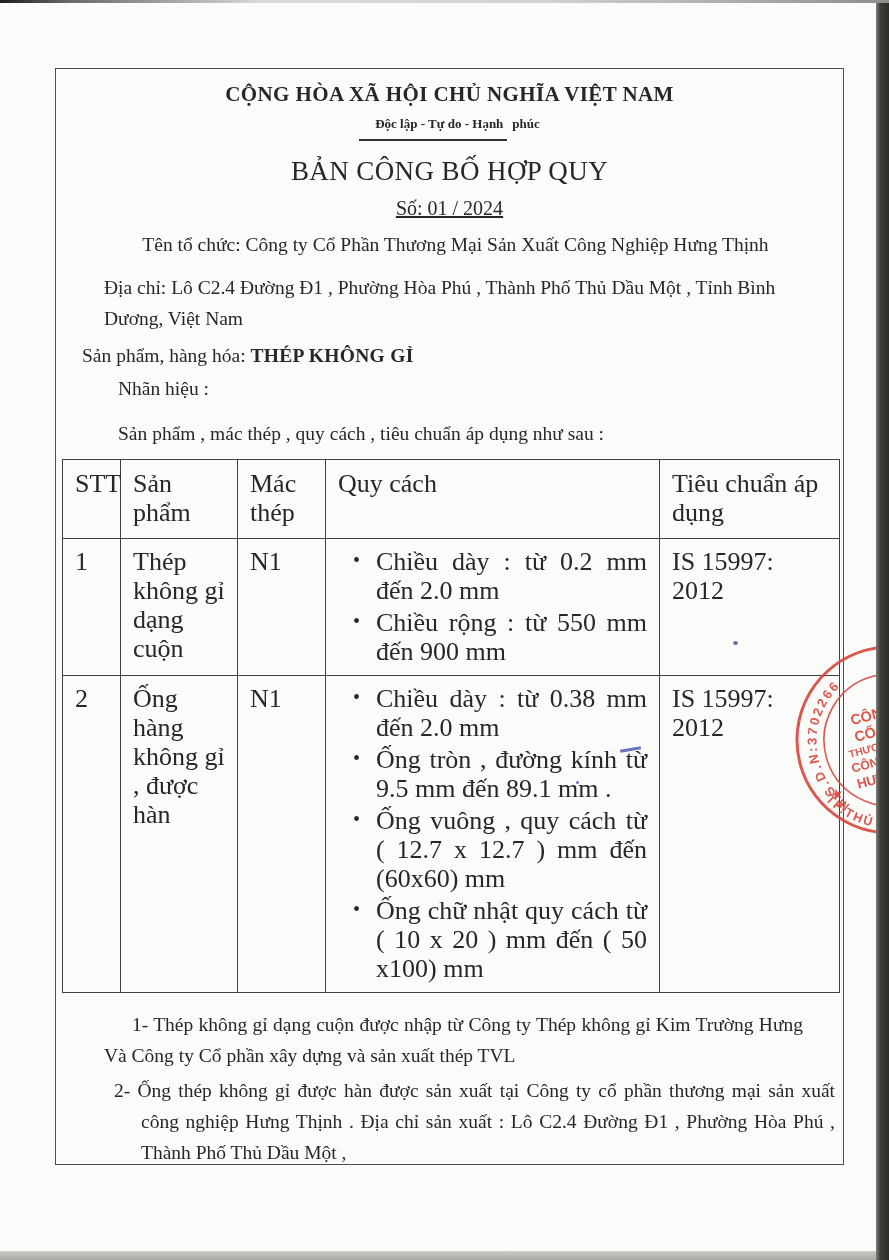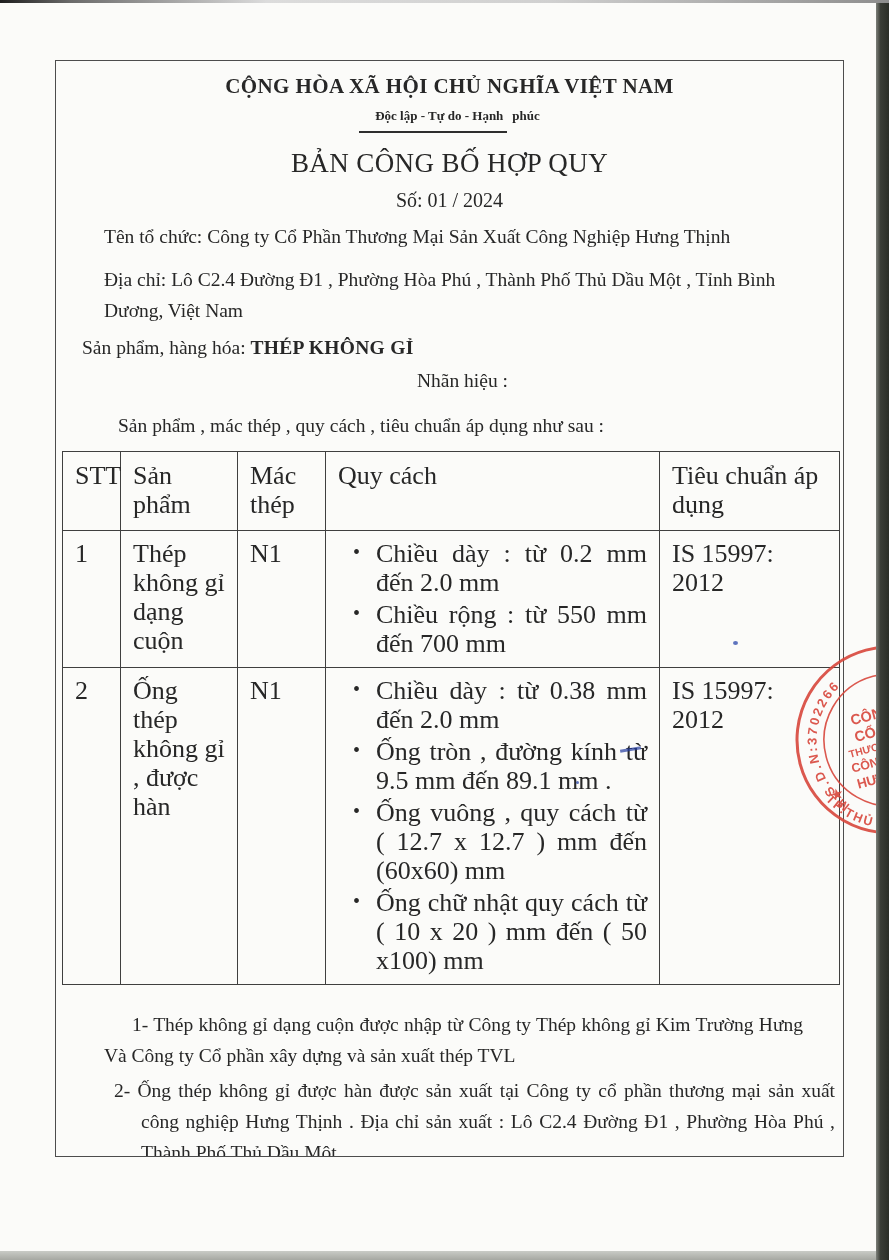--- a/index.html
+++ b/index.html
@@ -12,60 +12,60 @@
   
   .edge-top{position:absolute;top:0;left:0;width:100%;height:3px;z-index:60;
     background:linear-gradient(to right,#1f1f1f 0%,#6b6b6b 8%,#dcdcdc 30%,#d0d0d0 62%,#8e8e8e 100%);}
   .edge-right{position:absolute;top:0;right:0;width:13px;height:100%;z-index:55;
     background:linear-gradient(to right,#7d807a 0%,#3a3d36 35%,#2b2e27 100%);}
   .edge-bottom{position:absolute;bottom:0;left:0;width:100%;height:9px;z-index:54;
     background:linear-gradient(to bottom,#c9cbc6,#a6a8a2);}
 
   
   .frame{
-    position:absolute;left:55px;top:60px;width:789px;height:1097px;
+    position:absolute;left:55px;top:68px;width:789px;height:1097px;
     border:1.5px solid #4d4d4d;box-sizing:border-box;overflow:hidden;
     background:transparent;
   }
 
   .header-block{text-align:center;margin-top:12px;}
   .national-title{font-weight:bold;font-size:21px;letter-spacing:.4px;line-height:27px;}
   .motto{font-weight:bold;font-size:13px;line-height:26px;margin-top:3px;}
   .motto .u{display:inline-block;border-bottom:2px solid #2e2e2e;padding:0 4px 2px 16px;}
   .motto .tail{margin-left:5px;}
 
   .doc-title{text-align:center;font-weight:normal;font-size:27px;line-height:32px;margin-top:14px;letter-spacing:.4px;}
-  .doc-number{text-align:center;font-size:20px;line-height:26px;margin-top:8px;}
+  .doc-number{text-align:center;font-size:20px;line-height:26px;margin-top:8px;text-decoration:underline;}
 
   .bodytext{font-size:19.5px;line-height:31px;}
   p{margin:0;}
-  .l-org{margin:8px 36px 0 48px;}
+  .l-org{margin:8px 36px 0 48px;text-align:center;}
   .l-addr{margin:12px 36px 0 48px;}
   .l-phone{margin:4px 36px 0 48px;}
   .l-prod{margin:6px 36px 0 26px;}
-  .l-brand{margin:2px 36px 0 62px;text-align:center;}
+  .l-brand{margin:2px 36px 0 62px;}
   .l-intro{margin:14px 36px 0 62px;}
   .l-prod b{letter-spacing:.3px;}
 
   table.products{
     margin:10px 6px 0 6px;width:777px;border-collapse:collapse;table-layout:fixed;
   }
   table.products th, table.products td{
     border:1.6px solid #3f3f3f;vertical-align:top;text-align:left;
     font-size:26px;font-weight:normal;padding:8px 10px 6px 12px;line-height:29px;
   }
   table.products th{padding:9px 10px 11px 12px;}
   col.c-stt{width:58px;}  col.c-sp{width:117px;} col.c-mac{width:88px;}
   col.c-qc{width:334px;}  col.c-tc{width:180px;}
   td.ctr, th.ctr{text-align:center;}
   td.sp-cell{text-align:justify;}
   .spec{position:relative;margin:0 2px 3px 38px;text-align:justify;}
   .spec::before{content:"\2022";position:absolute;left:-23px;top:-1px;font-size:20px;}
 
-  .notes{margin-top:24px;}
+  .notes{margin-top:16px;}
   .note1{margin:0 40px 0 48px;text-indent:28px;text-align:justify;}
   .note2{margin:4px 8px 0 85px;text-indent:-27px;text-align:justify;}
   .province{margin:2px 0 0 48px;}
 
   
   .stamp{position:absolute;left:790px;top:640px;width:200px;height:200px;z-index:10;opacity:.9;}
   .stamp circle{stroke:#d8473c;fill:none;}
   .stamp text, .stamp textPath{fill:#d8473c;font-family:"Liberation Sans",sans-serif;font-weight:bold;}
 
   
@@ -116,27 +116,27 @@
           <th>Tiêu chuẩn áp dụng</th>
         </tr>
       </thead>
       <tbody>
         <tr>
           <td class="ctr">1</td>
           <td class="sp-cell">Thép không gỉ dạng cuộn</td>
           <td class="ctr">N1</td>
           <td>
             <div class="spec">Chiều dày : từ 0.2 mm đến 2.0 mm</div>
-            <div class="spec">Chiều rộng : từ 550 mm đến 700 mm</div>
+            <div class="spec">Chiều rộng : từ 550 mm đến 900 mm</div>
           </td>
           <td>IS 15997: 2012</td>
         </tr>
         <tr>
           <td class="ctr">2</td>
-          <td class="sp-cell">Ống thép không gỉ , được hàn</td>
+          <td class="sp-cell">Ống hàng không gỉ , được hàn</td>
           <td class="ctr">N1</td>
           <td>
             <div class="spec">Chiều dày : từ 0.38 mm đến 2.0 mm</div>
             <div class="spec">Ống tròn , đường kính từ 9.5 mm đến 89.1 mm .</div>
             <div class="spec">Ống vuông , quy cách từ ( 12.7 x 12.7 ) mm đến (60x60) mm</div>
             <div class="spec">Ống chữ nhật quy cách từ ( 10 x 20 ) mm đến ( 50 x100) mm</div>
           </td>
           <td>IS 15997: 2012</td>
         </tr>
       </tbody>

